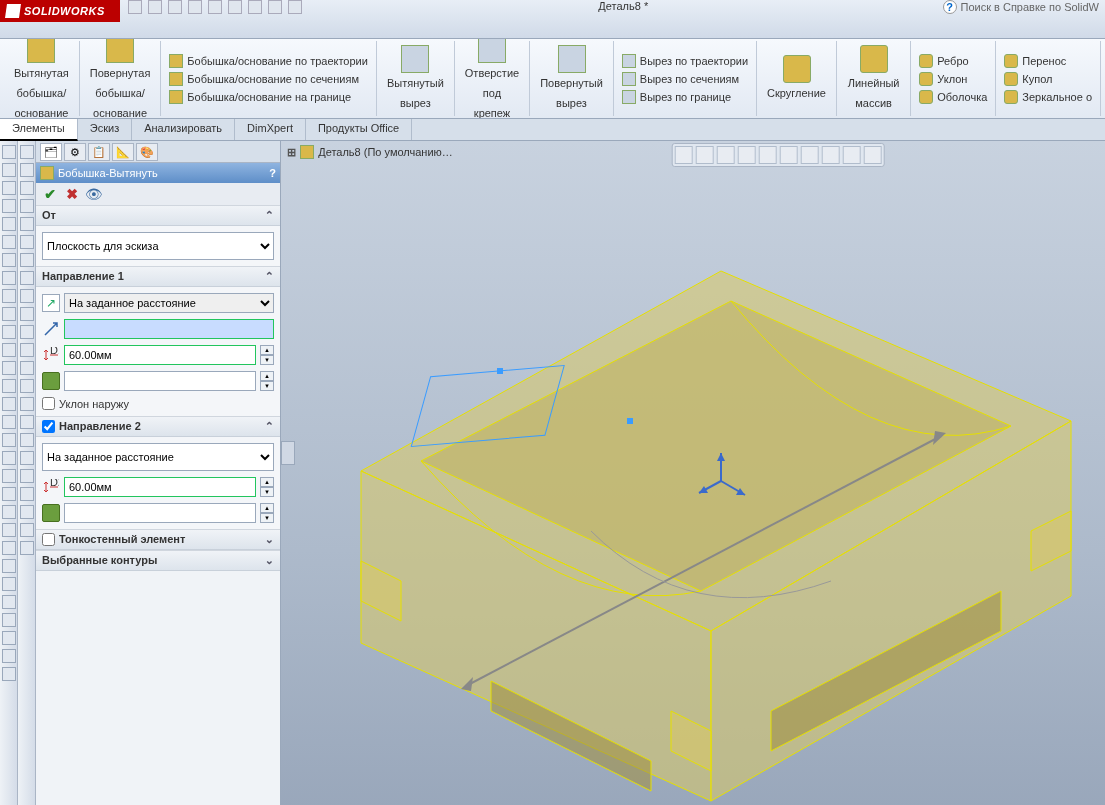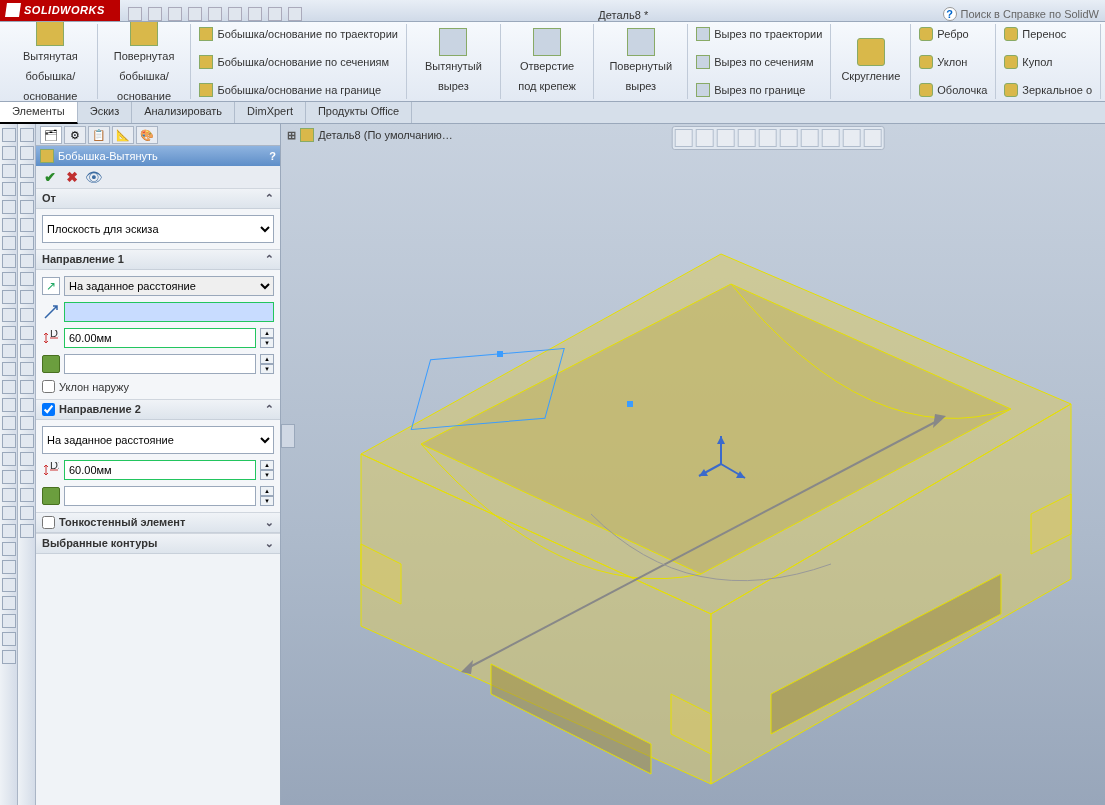--- a/index.html
+++ b/index.html
@@ -1,33 +1,33 @@
 <!DOCTYPE html>
 <html><head>
 <meta charset="utf-8">
 <style>
 * { margin:0; padding:0; box-sizing:border-box; font-family:Tahoma,Arial,sans-serif; font-size:11px; }
 body { width:1105px; height:805px; background:#b8c4d4; overflow:hidden; }
-.titlebar { height:22px; background:linear-gradient(#e8eef6,#d0dae8); display:flex; align-items:flex-end; border-bottom:1px solid #9aa8bb; }
+.titlebar { height:39px; background:linear-gradient(#e8eef6,#d0dae8); display:flex; align-items:flex-start; border-bottom:1px solid #9aa8bb; }
 .sw-logo { width:120px; height:22px; background:#b00; color:#fff; font-weight:bold; font-style:italic; display:flex; align-items:center; padding:0 6px; letter-spacing:0.5px; }
 .sw-logo .cube { width:14px; height:14px; background:#fff; margin-right:4px; display:inline-block; transform:skewX(-8deg); }
 .title-tools { display:flex; gap:6px; padding:0 8px; }
 .title-tools .tbtn { width:14px; height:14px; background:#e0e6ee; border:1px solid #aab; cursor:pointer; }
 .doc-title { flex:1; text-align:center; color:#333; }
 .search-box { display:flex; align-items:center; gap:4px; padding:0 6px; color:#666; }
 .search-box .qmark{ width:14px; height:14px; border-radius:50%; background:#fff; border:1px solid #999; color:#06c; font-weight:bold; text-align:center; line-height:12px; }
 .ribbon { height:80px; background:linear-gradient(#f6f9fd,#e2e9f3); border-bottom:1px solid #9aa8bb; display:flex; padding:2px 4px; overflow:hidden; }
 .ribbon-group { display:flex; flex-direction:column; align-items:center; justify-content:center; padding:2px 6px; border-right:1px solid #c0cad8; }
 .ribbon-big { display:flex; flex-direction:column; align-items:center; cursor:pointer; padding:2px 4px; }
 .ribbon-big .icon { width:28px; height:28px; }
 .ribbon-big .lbl { text-align:center; color:#333; line-height:20px; max-width:80px; }
 .ribbon-small { display:flex; align-items:center; gap:4px; cursor:pointer; padding:1px 2px; }
 .ribbon-small .icon { width:14px; height:14px; }
 .ribbon-small .lbl { color:#333; white-space:nowrap; }
-.ribbon-smalls { display:flex; flex-direction:column; gap:12px; justify-content:center; }
+.ribbon-smalls { display:flex; flex-direction:column; gap:2px; justify-content:center; }
 .icon { display:inline-block; background:#d9b84a; border:1px solid #8a6; }
 .icon.cut { background:#c9d4e2; }
 .icon.fillet { background:#d9b84a; border-radius:3px; }
 .tabs { height:22px; background:#d6dfea; display:flex; border-bottom:1px solid #9aa8bb; }
 .tab { padding:3px 12px; border-right:1px solid #b0bccc; color:#333; cursor:pointer; }
 .tab.active { background:#fff; border-bottom:2px solid #000000; margin-bottom:-1px; }
 .workspace { display:flex; height:681px; }
 .left-toolbars { width:36px; display:flex; }
 .vt { width:18px; background:linear-gradient(to right,#eef2f6,#d4dce8); border-right:1px solid #aab5c5; display:flex; flex-direction:column; gap:4px; padding:4px 2px; }
 .vt .vbtn { width:14px; height:14px; background:#e2e8f0; border:1px solid #9aa8bb; cursor:pointer; }
@@ -165,20 +165,27 @@
         </div>
     </div>
   </div>
   <div class="ribbon-group">
     <div class="ribbon-big">
         <span class="icon fillet"></span>
         <span class="lbl">Скругление</span>
       </div>
   </div>
   <div class="ribbon-group">
+    <div class="ribbon-big">
+        <span class="icon fillet"></span>
+        <span class="lbl">Линейный
+массив</span>
+      </div>
+  </div>
+  <div class="ribbon-group">
     <div class="ribbon-smalls">
       <div class="ribbon-small">
           <span class="icon fillet"></span>
           <span class="lbl">Ребро</span>
         </div>
       <div class="ribbon-small">
           <span class="icon fillet"></span>
           <span class="lbl">Уклон</span>
         </div>
       <div class="ribbon-small">

